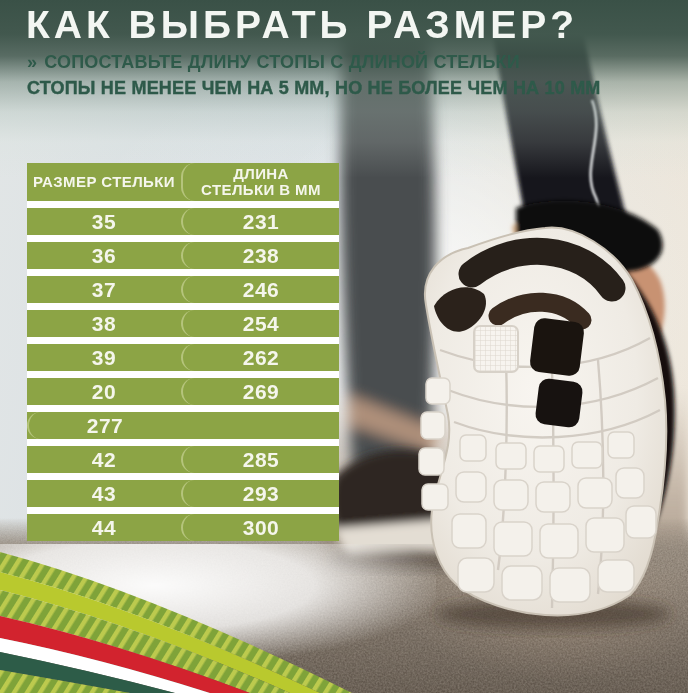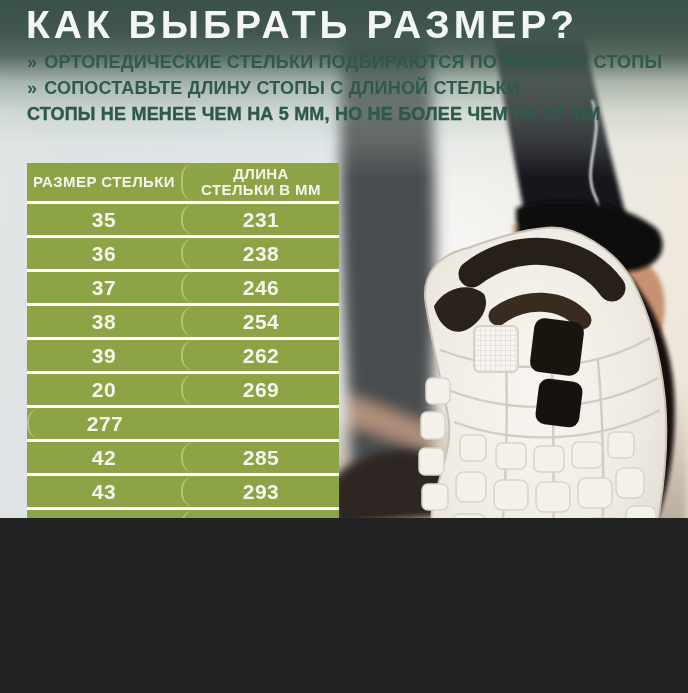--- a/index.html
+++ b/index.html
@@ -1,17 +1,17 @@
 <!DOCTYPE html>
 <html><head>
 <meta charset="utf-8">
 <style>
   html,body{margin:0;padding:0;background:#222;}
   .canvas{
-    position:relative;width:688px;height:518px;overflow:hidden;
+    position:relative;width:688px;height:693px;overflow:hidden;
     font-family:"Liberation Sans", sans-serif;
     background:#dfe3e2;
   }
   .canvas *{box-sizing:border-box;}
 
   
   .sky{
     position:absolute;inset:0;
     background:
       radial-gradient(300px 340px at 430px 340px, rgba(255,255,255,.85), rgba(255,255,255,0) 70%),
@@ -59,21 +59,21 @@
   .bullet-line{white-space:nowrap;}
   .bl-marker{margin-right:7px;}
   .bl-bold{font-weight:900;-webkit-text-stroke:.4px #2e5a4a;}
 
   
   .size-table{
     position:absolute;left:27px;top:163px;width:312px;
     background:#8ca445;color:#f5f6ec;
   }
   .t-head{display:grid;grid-template-columns:154px 158px;height:38px;}
-  .t-row{display:grid;grid-template-columns:154px 158px;height:34px;border-top:3px solid #ffffff;}
+  .t-row{display:grid;grid-template-columns:154px 158px;height:34px;border-top:7px solid #ffffff;}
   .t-cell{display:flex;align-items:center;justify-content:center;text-align:center;}
   .t-cell.c2{border-left:2px solid #b5c47c;border-radius:14px;}
   .t-head .t-cell{font-size:15px;font-weight:800;letter-spacing:.4px;line-height:16px;}
   .t-row .t-cell{font-size:21px;font-weight:700;letter-spacing:.5px;}
 
   
   .swoosh{position:absolute;left:0;top:545px;}
 </style>
 </head>
 <body>
@@ -213,23 +213,20 @@
   </svg>
 
   <div class="white-patch"></div>
 
   <div class="overlay-top"></div>
 
   <div class="title">КАК ВЫБРАТЬ РАЗМЕР?</div>
 
   <div class="bullets">
     <div class="bullet-line">
-      <span class="bl-marker">»</span><span>ОРТОПЕДИЧЕСКИЕ СТЕЛЬКИ ПОДБИРАЮТСЯ ПО РАЗМЕРУ СТОПЫ</span>
-    </div>
-    <div class="bullet-line">
       <span class="bl-marker">»</span><span>СОПОСТАВЬТЕ ДЛИНУ СТОПЫ С ДЛИНОЙ СТЕЛЬКИ</span>
     </div>
     <div class="bullet-line">
       <span class="bl-bold">СТОПЫ НЕ МЕНЕЕ ЧЕМ НА 5 ММ, НО НЕ БОЛЕЕ ЧЕМ НА 10 ММ</span>
     </div>
   </div>
 
   <div class="size-table">
     <div class="t-head">
       <div class="t-cell">РАЗМЕР СТЕЛЬКИ</div>

